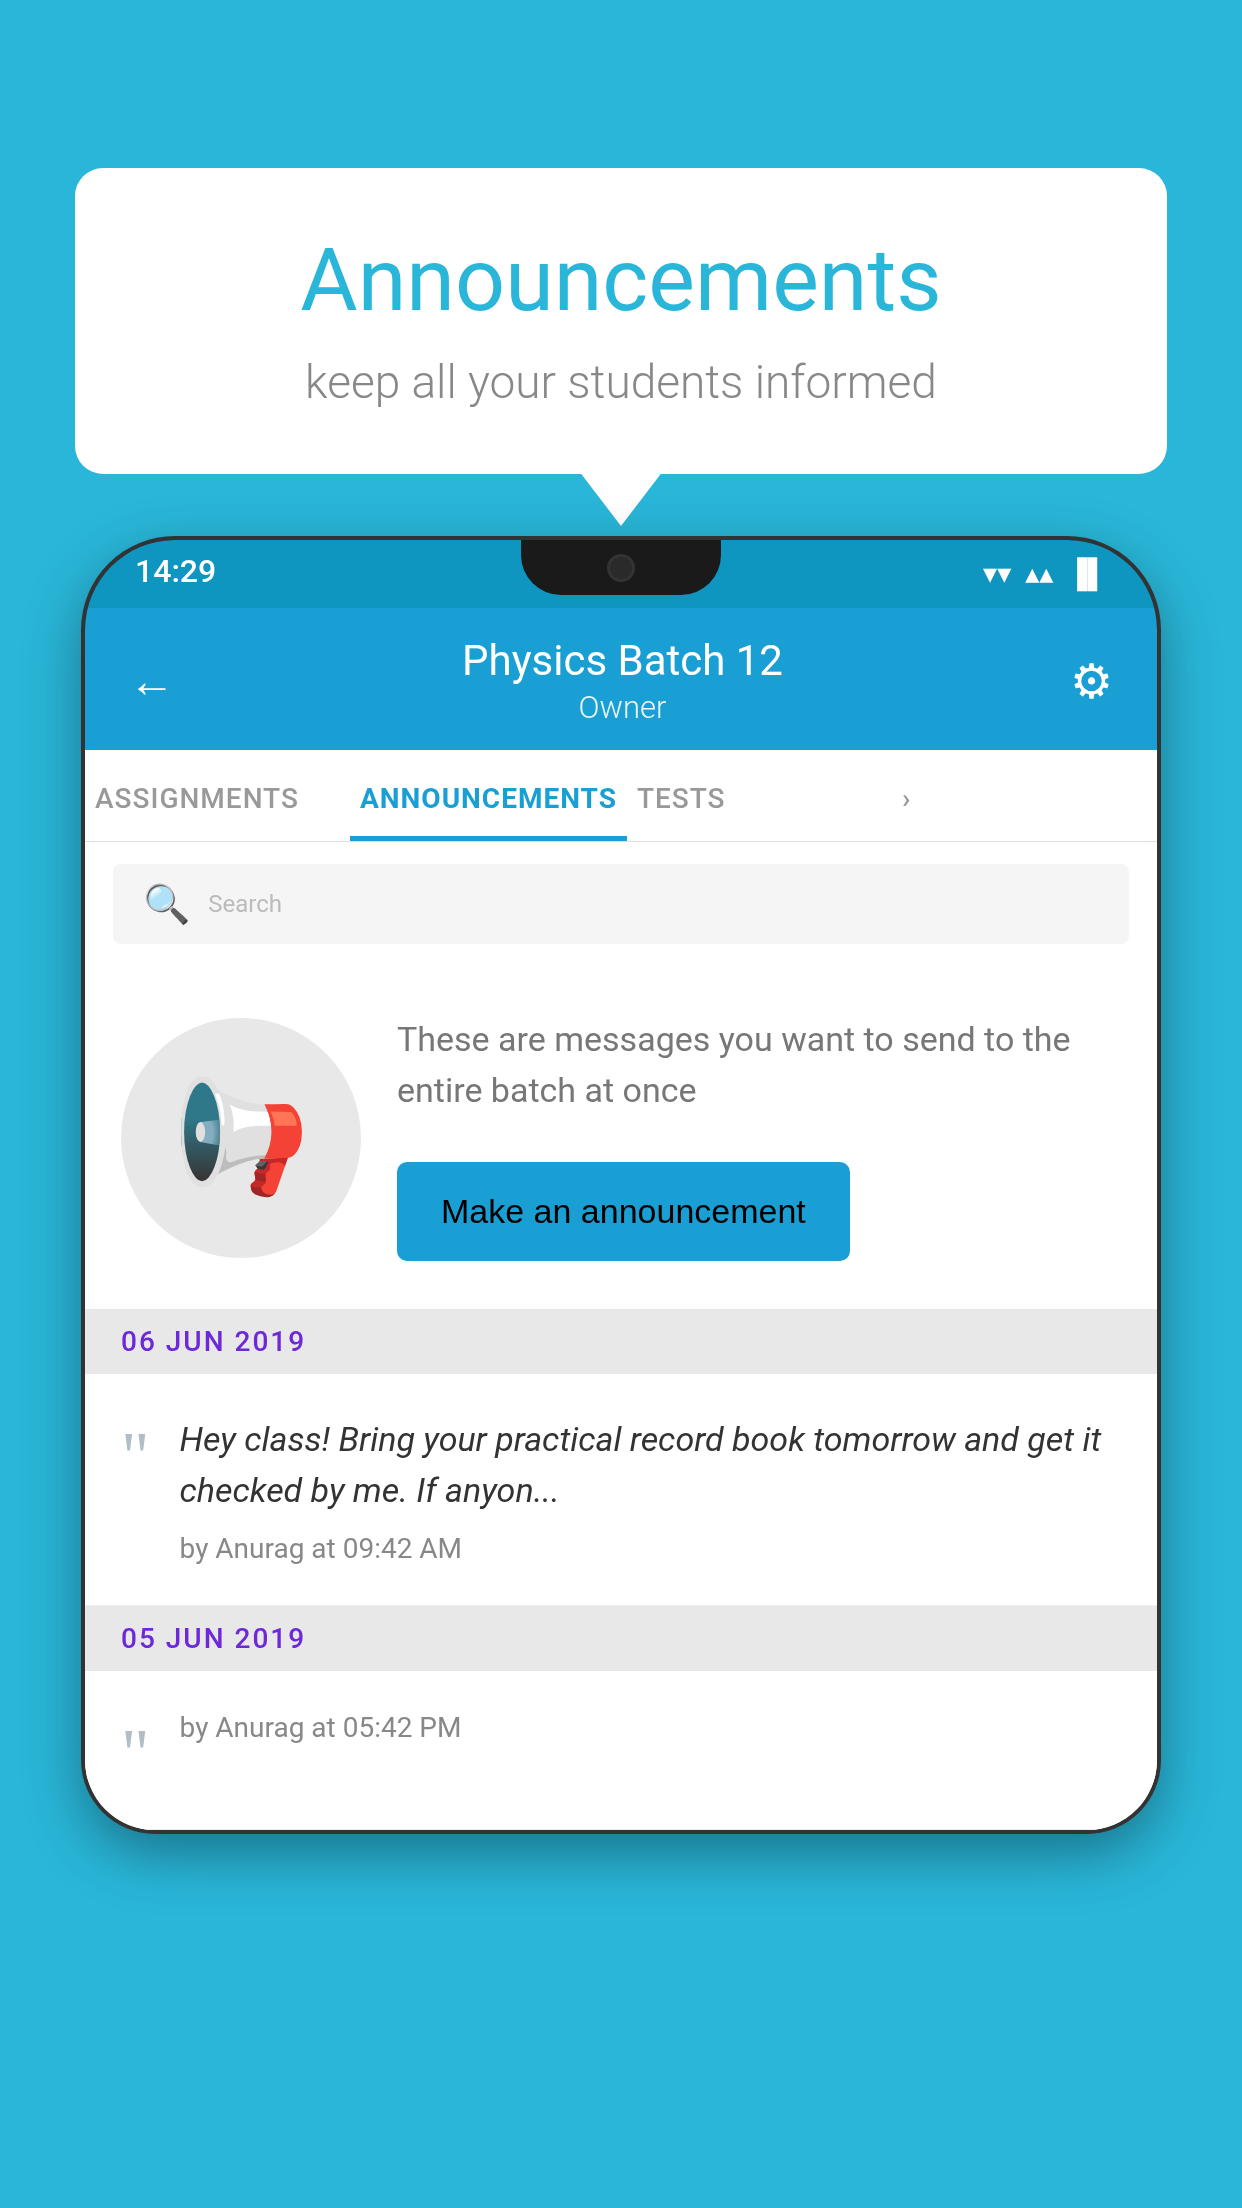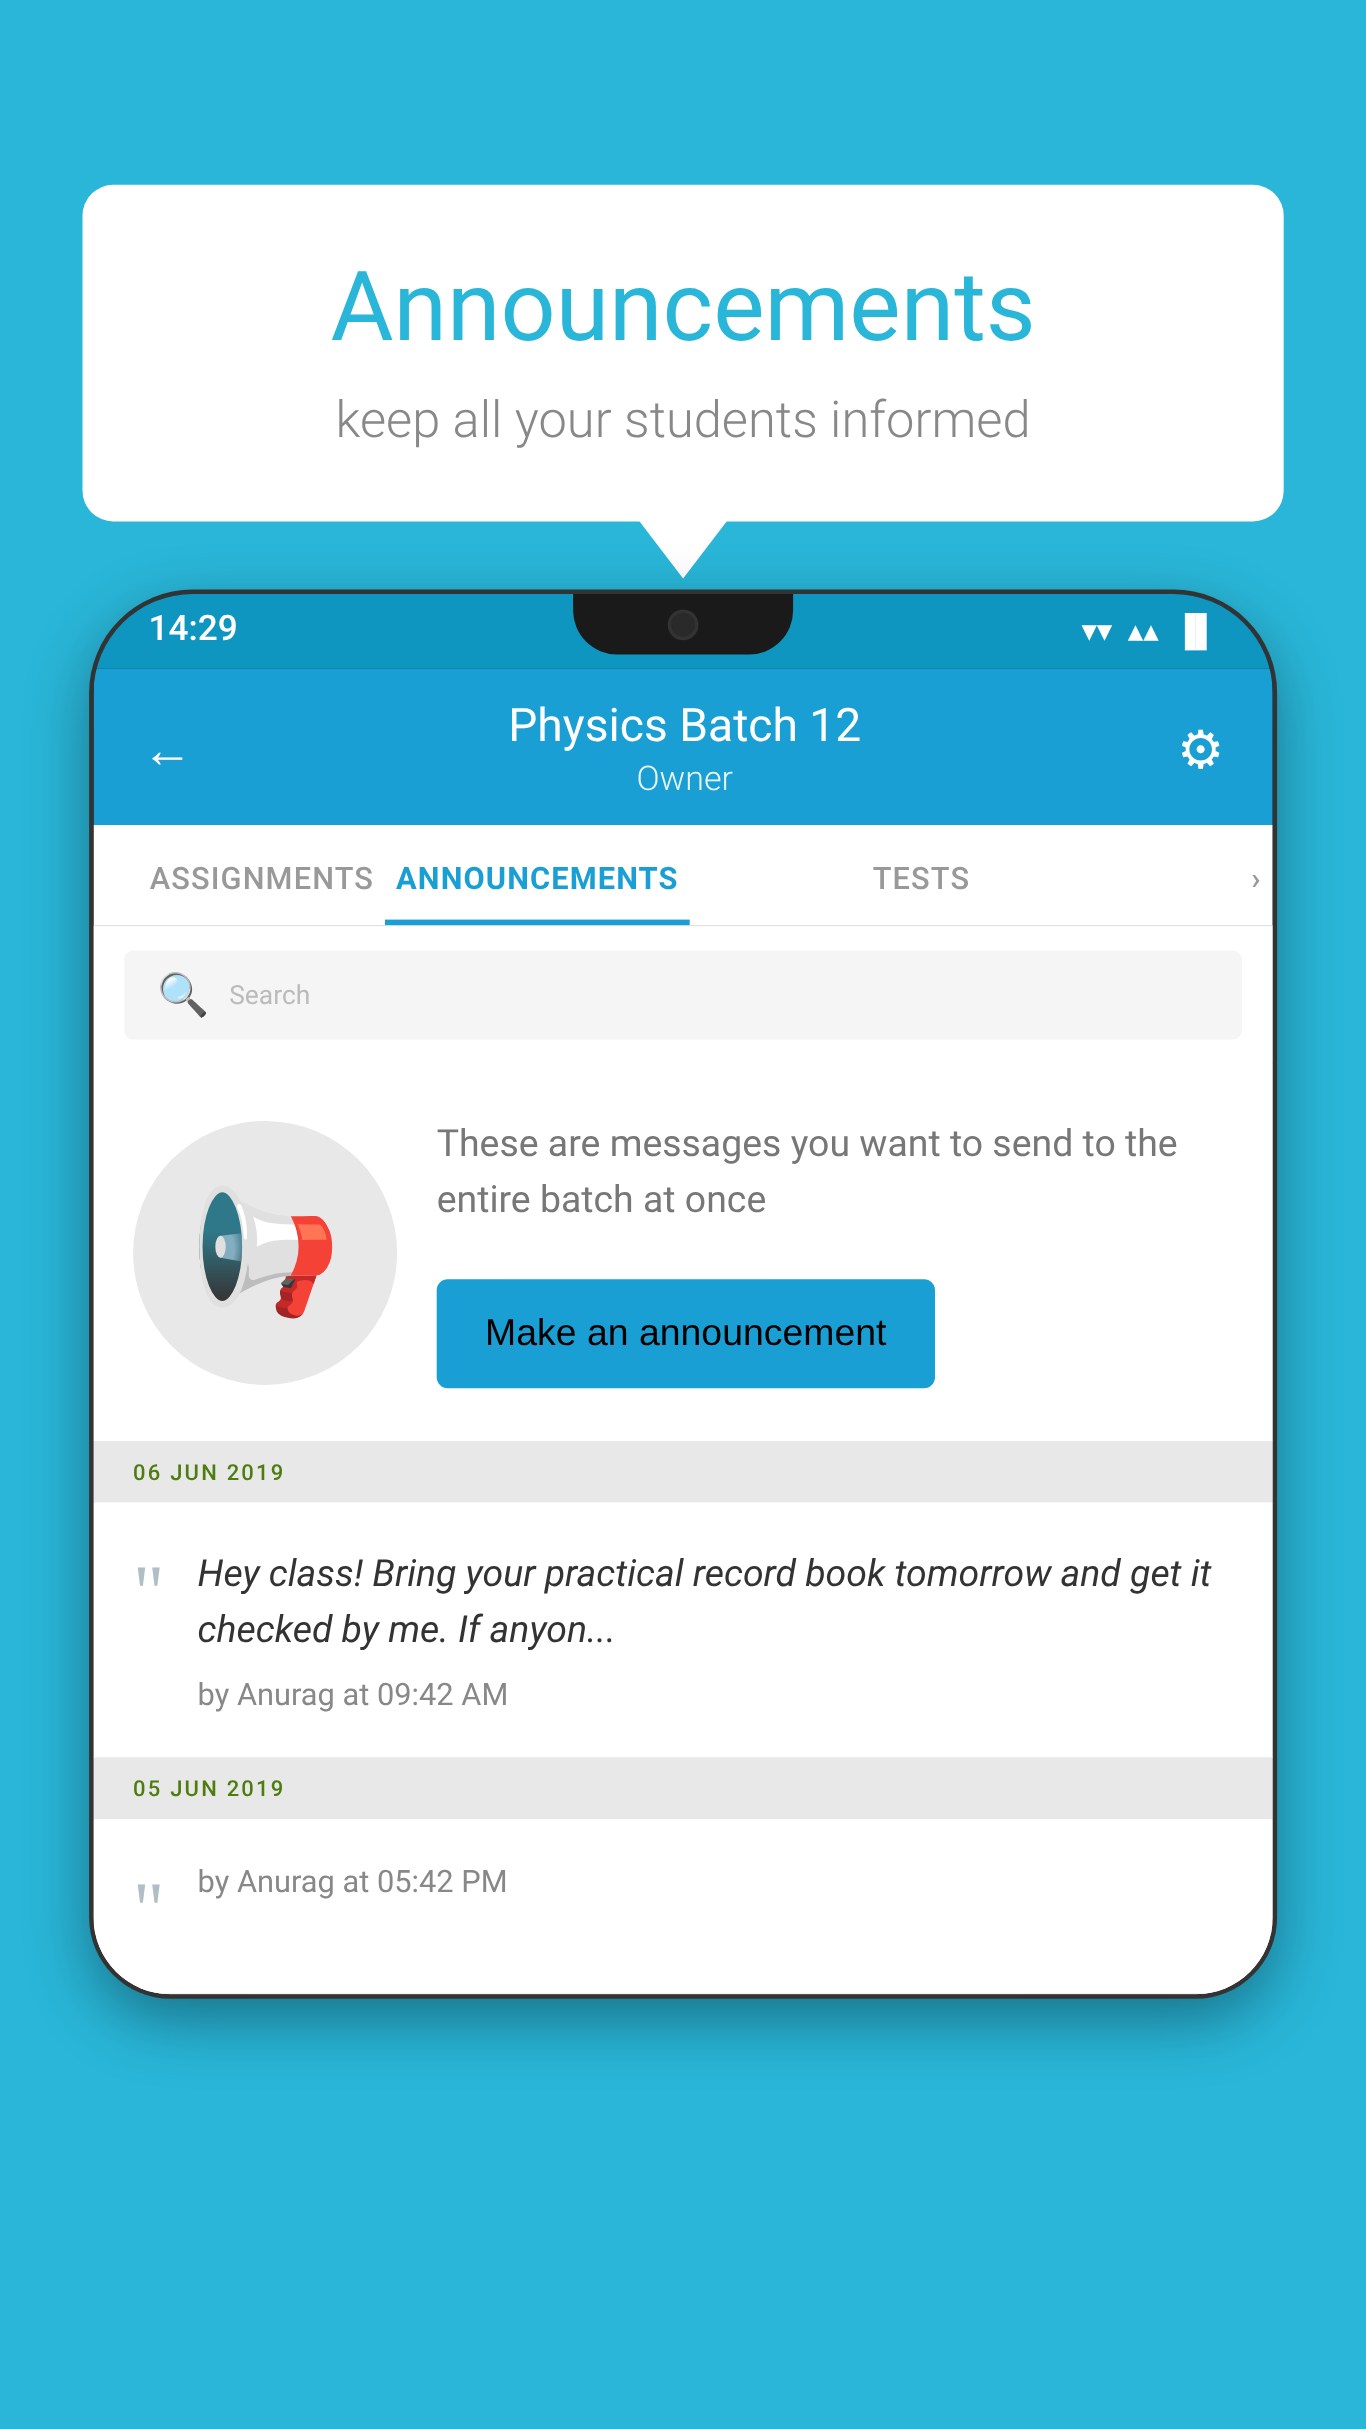--- a/index.html
+++ b/index.html
@@ -153,21 +153,21 @@
     }
 
     
     .tabs-bar {
       background: white;
       display: flex;
       border-bottom: 1px solid #e0e0e0;
     }
     .tab-item {
       flex: 1;
-      text-align: right;
+      text-align: left;
       padding: 32px 10px 26px;
       font-size: 28px;
       font-weight: 500;
       color: #999;
       letter-spacing: 1px;
       position: relative;
       cursor: pointer;
     }
     .tab-item.active {
       color: #1a9fd4;
@@ -251,22 +251,22 @@
       font-size: 34px;
       font-weight: 500;
       cursor: pointer;
       display: inline-block;
     }
 
     
     .date-separator {
       background: #e8e8e8;
       padding: 16px 36px;
-      font-size: 20px;
-      color: #4d7c0f;
+      font-size: 28px;
+      color: #6d28d9;
       font-weight: 500;
       letter-spacing: 2px;
     }
 
     
     .announcement-item {
       background: white;
       display: flex;
       align-items: flex-start;
       padding: 40px 36px;

